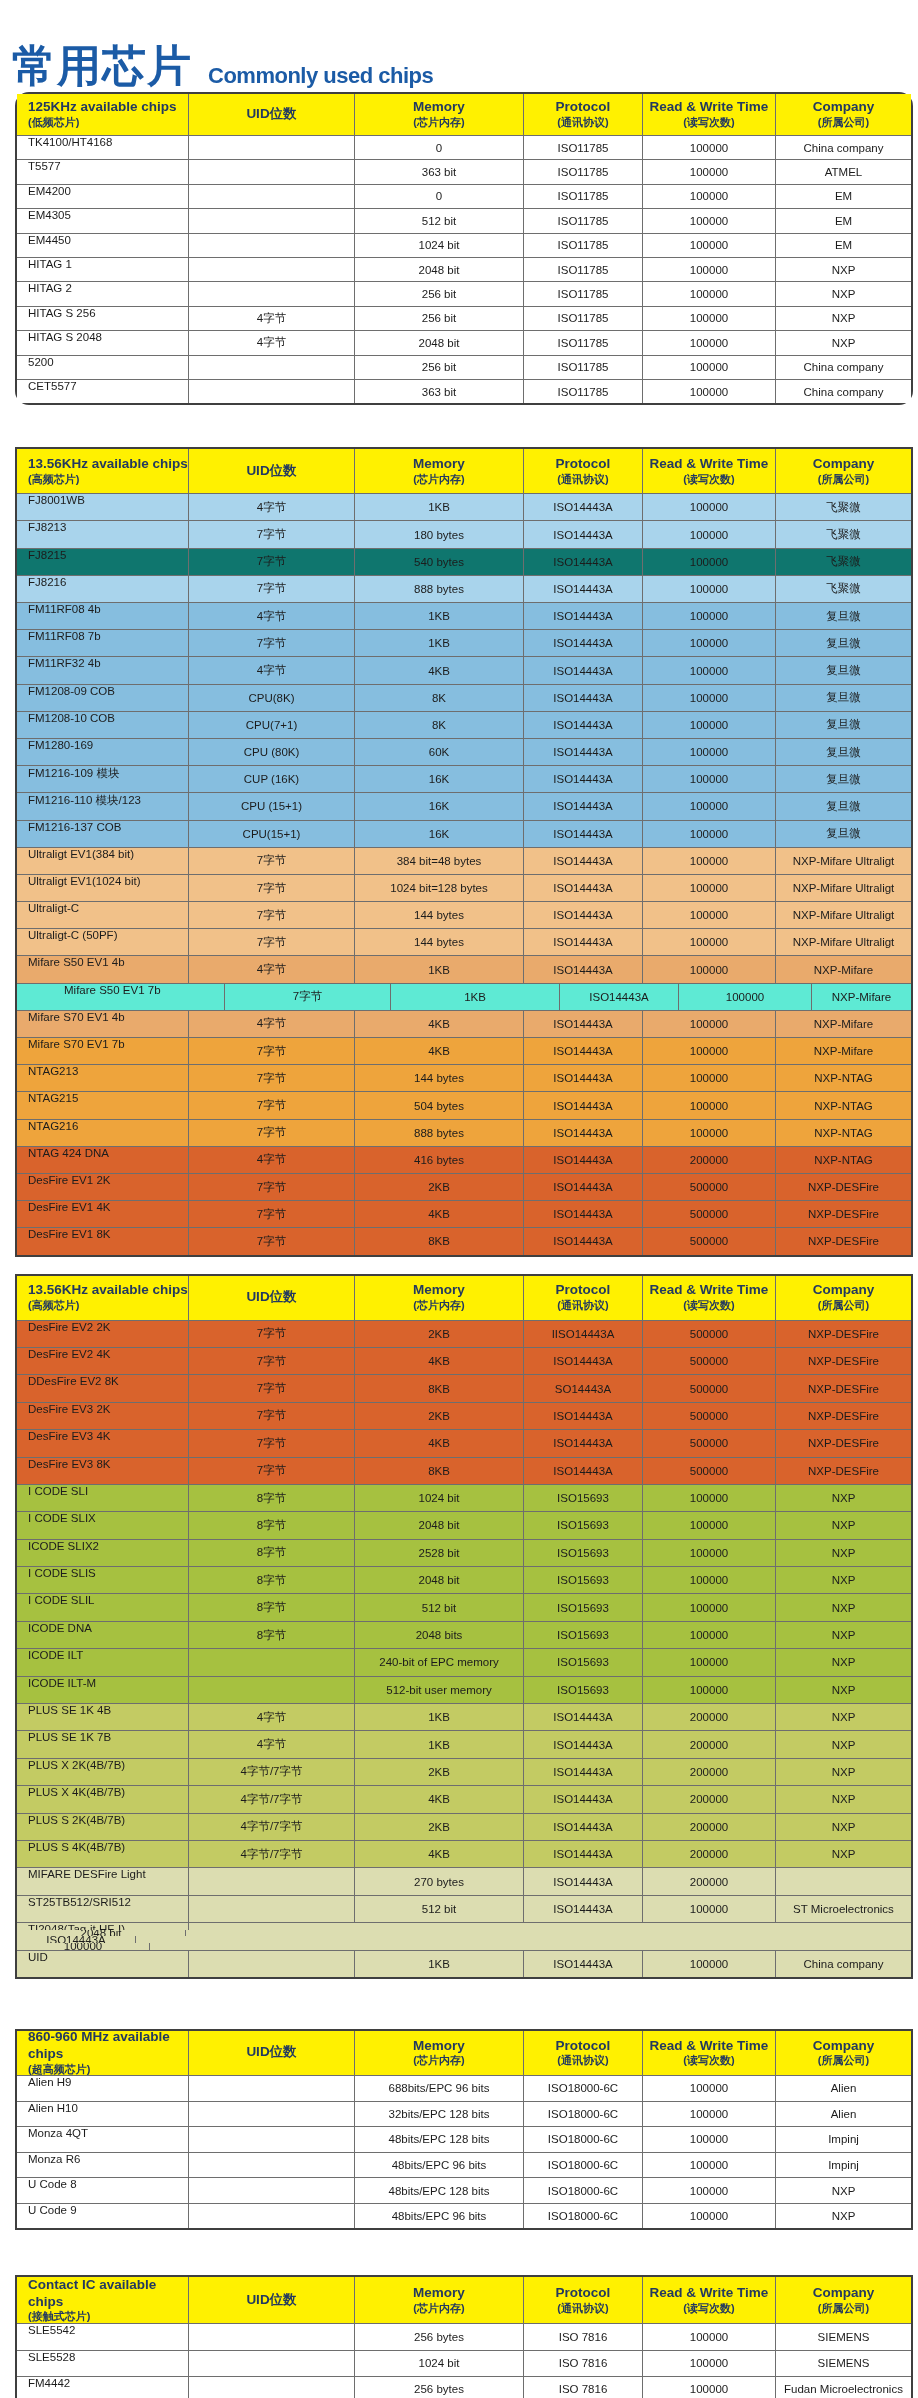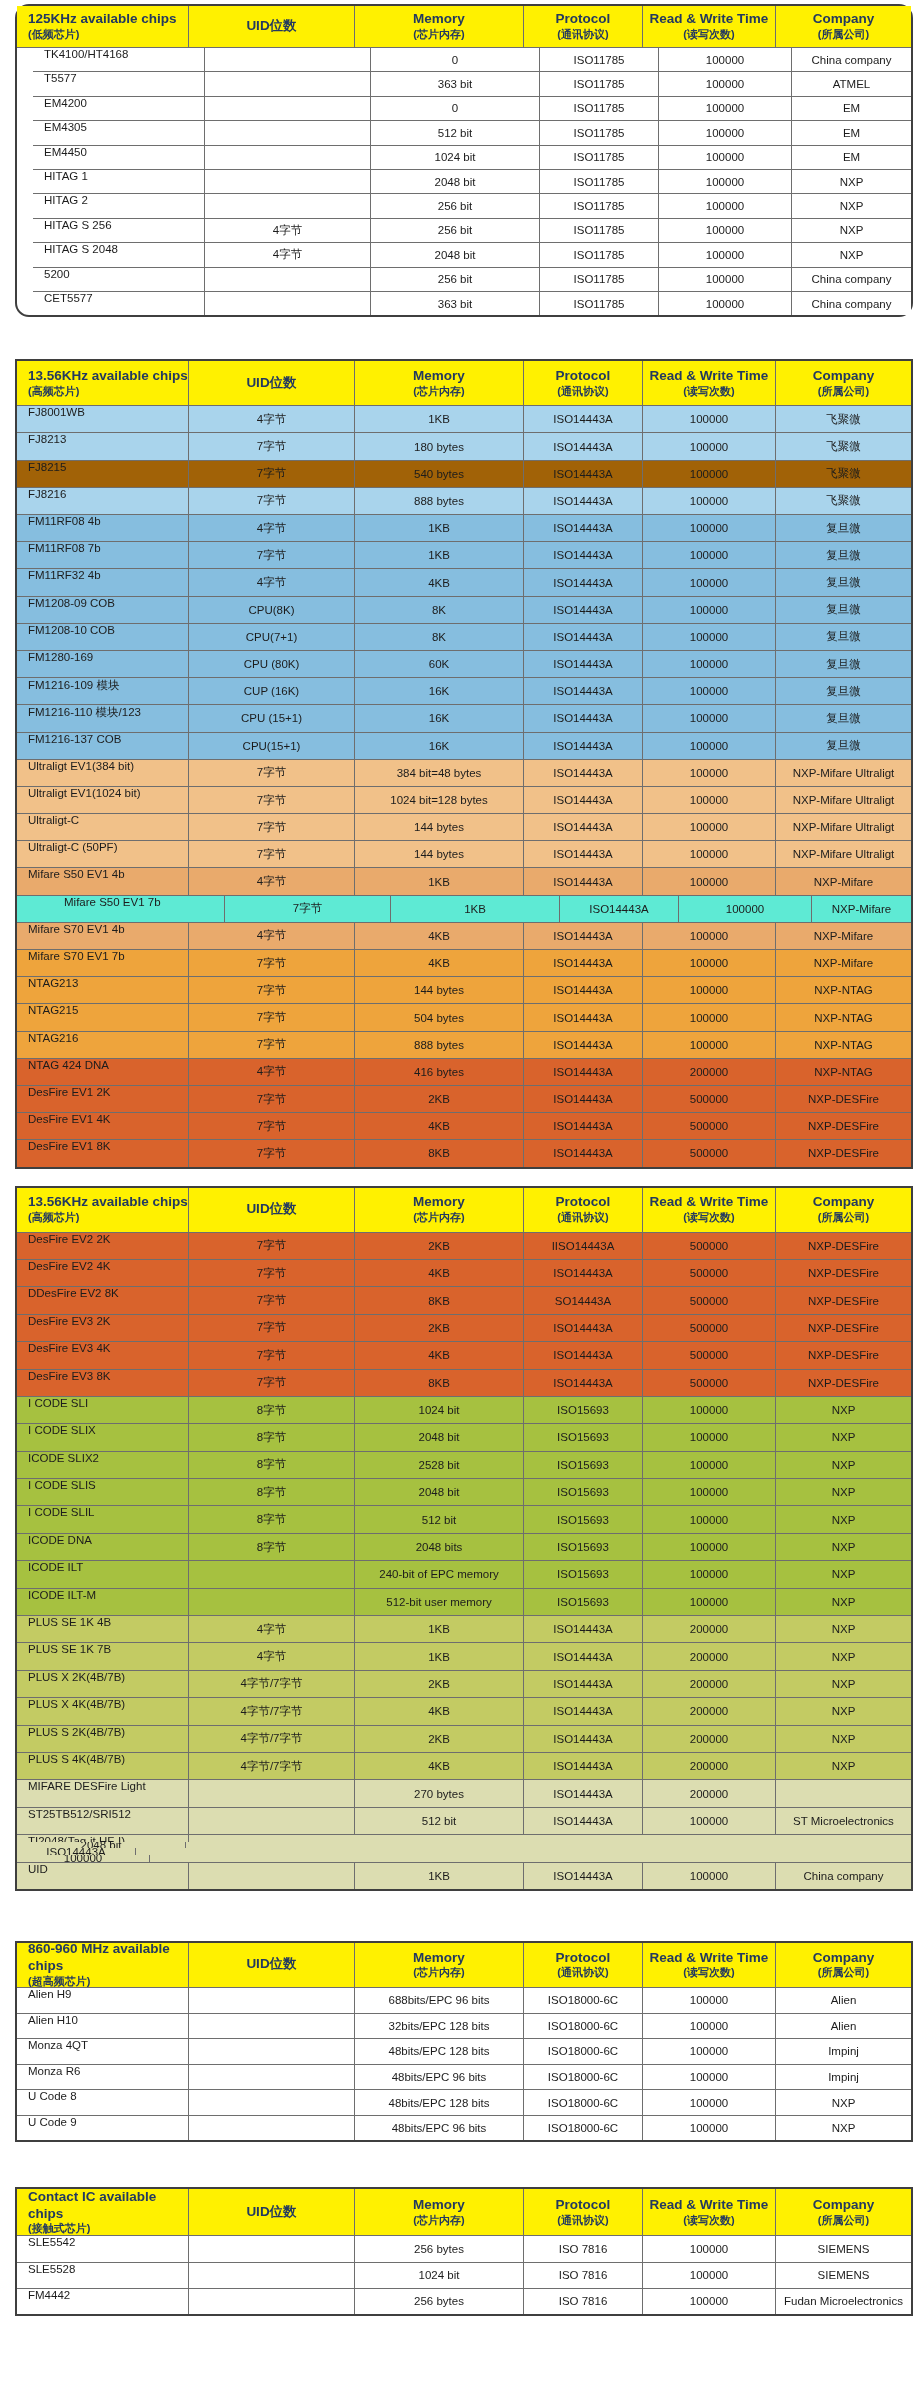--- a/index.html
+++ b/index.html
@@ -28,30 +28,34 @@
   .c4{width:133px;}
   .c5{flex:1;}
   .hcell{color:#23395f;}
   .h1{font-size:13.5px;font-weight:bold;line-height:1.25;}
   .h2{font-size:11px;font-weight:bold;line-height:1.25;}
   .hrow{height:44px;}
   .t0 .hrow{height:41px;}
   .t4 .hrow{height:46px;}
   .cell{font-size:11.5px;color:#1c1c1c;flex-direction:row;justify-content:center;}
   .cell.c0{justify-content:flex-start;}
-  .t0 .row{height:23.4px;margin-left:16px;}
+  .t0 .row{height:23.4px;}
   .t1 .row{height:26.2px;}
   .t2 .row{height:26.4px;}
   .t3 .row{height:24.6px;}
   .t4 .row{height:25.2px;}
 </style>
 </head>
 <body>
 
 <div class="page">
+  <div class="title-row">
+    <span class="title-cn">常用芯片</span>
+    <span class="title-en">Commonly used chips</span>
+  </div>
   <div id="tables">
       <div class="tbl t0">
         <div class="hrow">
           <div class="hcell c0">
             <div class="h1">125KHz available chips</div>
             <div class="h2">(低频芯片)</div>
           </div>
           <div class="hcell c1">
             <div class="h1">UID位数</div>
           </div>
@@ -196,21 +200,21 @@
           <div class="cell c5">飞聚微</div>
         </div>
         <div class="row" style="background: rgb(169, 212, 236);">
           <div class="cell c0">FJ8213</div>
           <div class="cell c1">7字节</div>
           <div class="cell c2">180 bytes</div>
           <div class="cell c3">ISO14443A</div>
           <div class="cell c4">100000</div>
           <div class="cell c5">飞聚微</div>
         </div>
-        <div class="row" style="background: #a16207;">
+        <div class="row" style="background: #0f766e;">
           <div class="cell c0">FJ8215</div>
           <div class="cell c1">7字节</div>
           <div class="cell c2">540 bytes</div>
           <div class="cell c3">ISO14443A</div>
           <div class="cell c4">100000</div>
           <div class="cell c5">飞聚微</div>
         </div>
         <div class="row" style="background: rgb(169, 212, 236);">
           <div class="cell c0">FJ8216</div>
           <div class="cell c1">7字节</div>

